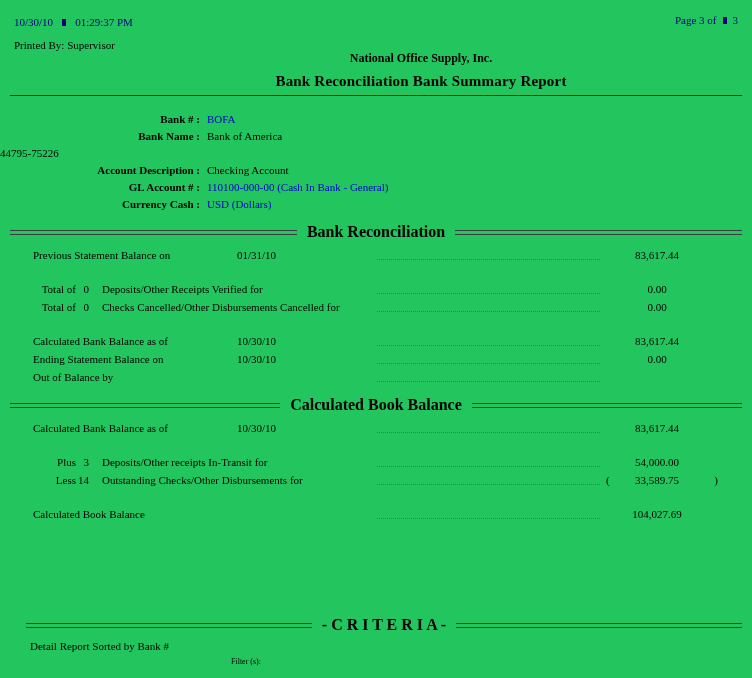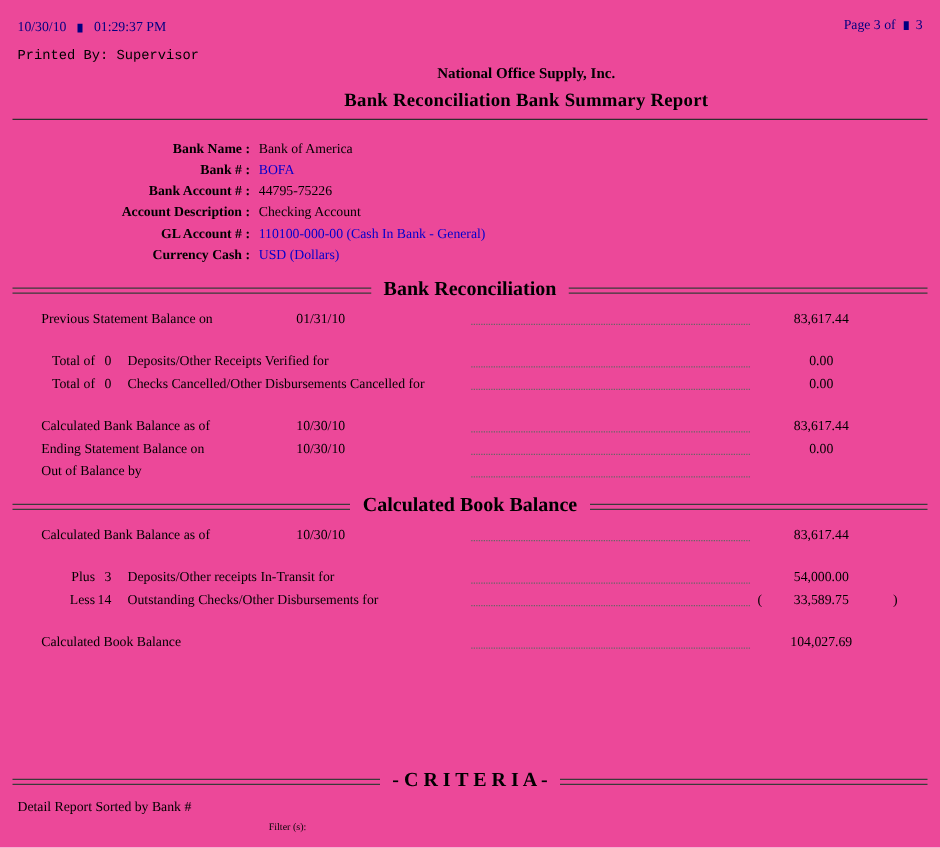--- a/index.html
+++ b/index.html
@@ -1,29 +1,29 @@
 <!DOCTYPE html>
 <html><head>
 <meta charset="utf-8">
 <style>
   html,body{margin:0;padding:0;background:#ffffff;}
   .page{
     position:relative;
     width:752px;height:678px;
-    background:#ec4899;
+    background:#22c55e;
     font-family:"Liberation Serif","DejaVu Serif",serif;
     font-size:11px;color:#000;
     overflow:hidden;
   }
   
   .hdr{display:grid;grid-template-columns:215px 1fr 125px;padding:14px 14px 0 14px;align-items:start;}
   .hdr-left{line-height:17px;}
   .hdr-datetime{display:flex;align-items:center;color:#000080;white-space:nowrap;}
   .marker{display:inline-block;width:4px;height:7px;background:#000080;margin:0 9px;}
-  .printed-by{margin-top:6px;color:#000;font-family:Liberation Mono, monospace;}
+  .printed-by{margin-top:6px;color:#000;}
   .hdr-center{text-align:center;margin-top:36px;}
   .company{font-weight:bold;font-size:12px;line-height:16px;}
   .report-title{font-weight:bold;font-size:15px;margin-top:7px;letter-spacing:.2px;}
   .hdr-right{display:flex;justify-content:flex-end;align-items:center;color:#000080;white-space:nowrap;}
   .hdr-rule{border-top:1px solid #2e2e2e;margin:5px 10px 0 10px;}
   
   .bank-info{margin-top:15px;line-height:17px;}
   .bi-row{display:flex;}
   .bi-label{flex:0 0 200px;text-align:right;font-weight:bold;padding-right:7px;white-space:nowrap;}
   .bi-value{white-space:nowrap;}
@@ -40,21 +40,21 @@
   .rdate{flex:0 0 auto;white-space:nowrap;}
   .prefix{flex:0 0 43px;white-space:nowrap;text-align:right;}
   .count{flex:0 0 13px;text-align:right;}
   .desc{flex:0 0 auto;padding-left:13px;white-space:nowrap;}
   .leader{flex:1 1 auto;align-self:stretch;position:relative;}
   .leader::after{content:'';position:absolute;left:2px;right:6px;bottom:4px;border-bottom:1px dotted #666;}
   .po{flex:0 0 14px;text-align:left;}
   .amt{flex:0 0 74px;text-align:center;white-space:nowrap;}
   .pc{flex:0 0 24px;text-align:right;}
   
-  .footer{position:absolute;left:0;right:0;top:616px;}
+  .footer{position:absolute;left:16px;right:0;top:616px;}
   .footer .sec-hdr{margin:0 10px;}
   .sorted-by{position:absolute;left:14px;top:24px;white-space:nowrap;}
   .filter-block{position:absolute;left:215px;top:18px;font-size:8px;line-height:11px;white-space:pre;}
 </style>
 </head>
 <body>
 
 <div class="page">
 
   <div class="hdr">
@@ -73,29 +73,28 @@
     <div class="hdr-right">
       <span>Page 3 of</span>
       <span class="marker" style="margin:0 6px;"></span>
       <span>3</span>
     </div>
   </div>
   <div class="hdr-rule"></div>
 
   <div class="bank-info">
     <div class="bi-row">
+      <span class="bi-label">Bank # :</span>
+      <span class="bi-value blue">BOFA</span>
+    </div>
+    <div class="bi-row">
       <span class="bi-label">Bank Name :</span>
       <span class="bi-value">Bank of America</span>
     </div>
     <div class="bi-row">
-      <span class="bi-label">Bank # :</span>
-      <span class="bi-value blue">BOFA</span>
-    </div>
-    <div class="bi-row">
-      <span class="bi-label">Bank Account # :</span>
       <span class="bi-value">44795-75226</span>
     </div>
     <div class="bi-row">
       <span class="bi-label">Account Description :</span>
       <span class="bi-value">Checking Account</span>
     </div>
     <div class="bi-row">
       <span class="bi-label">GL Account # :</span>
       <span class="bi-value blue">110100-000-00 (Cash In Bank - General)</span>
     </div>

